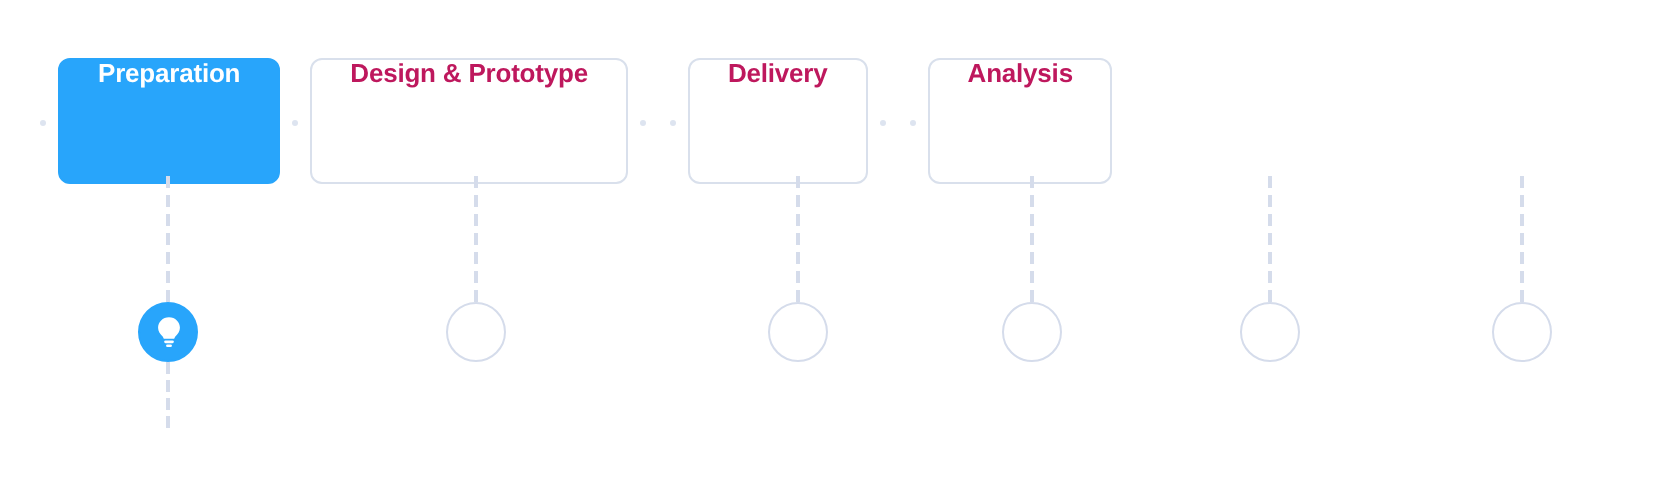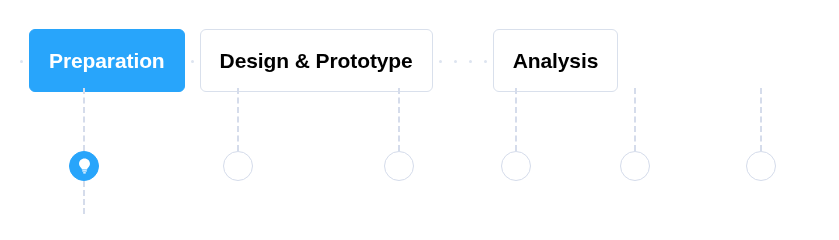--- a/index.html
+++ b/index.html
@@ -45,33 +45,32 @@
     position: relative;
     top: 1px;
   }
 
   .stage-card {
     flex: 0 0 auto;
     height: 63px;
     box-sizing: border-box;
     border-radius: 6px;
     display: flex;
-    align-items: center;
     justify-content: center;
     padding: 0 19px;
-    font-size: 21px;
+    font-size: 13px;
     line-height: 1;
     white-space: nowrap;
     letter-spacing: -0.1px;
   }
 
   .stage-card.inactive {
     background: #ffffff;
     border: 1px solid #d9e0ec;
-    color: #000000;
+    color: #be185d;
     font-weight: 700;
   }
 
   .stage-card.active {
     background: #28a5fb;
     border: 1px solid #28a5fb;
     color: #ffffff;
     font-weight: 700;
   }
 
@@ -130,20 +129,23 @@
       <div class="sep-dot"></div>
       <div class="stage-card active">
         <span>Preparation</span>
       </div>
       <div class="sep-dot"></div>
       <div class="stage-card inactive">
         <span>Design &amp; Prototype</span>
       </div>
       <div class="sep-dot"></div>
       <div class="sep-dot"></div>
+      <div class="stage-card inactive">
+        <span>Delivery</span>
+      </div>
       <div class="sep-dot"></div>
       <div class="sep-dot"></div>
       <div class="stage-card inactive">
         <span>Analysis</span>
       </div>
     </div>
 
   <div class="nodes-layer" id="nodes-layer">
       <div class="connector" style="left: 84px; top: 88px; height: 63px;"></div>
       <div class="connector" style="left: 84px; top: 181px; height: 33px;"></div>

